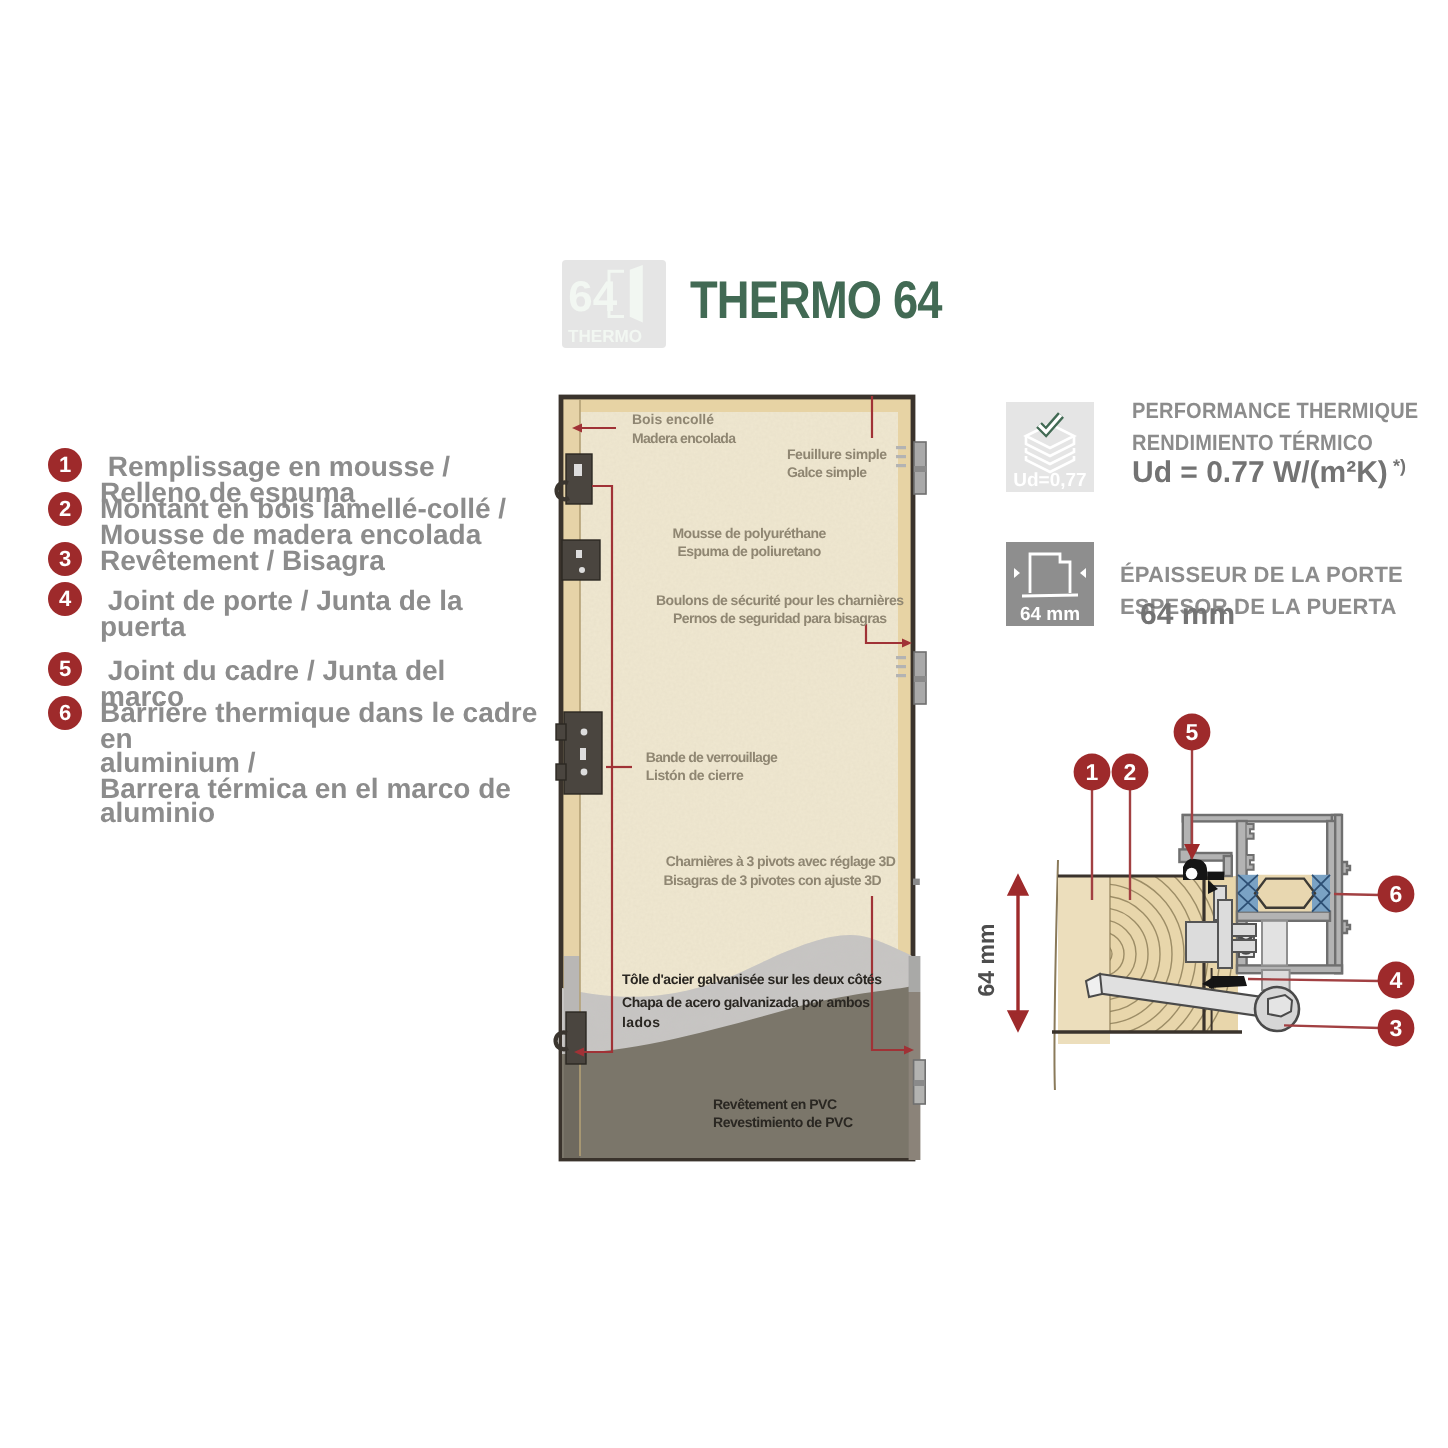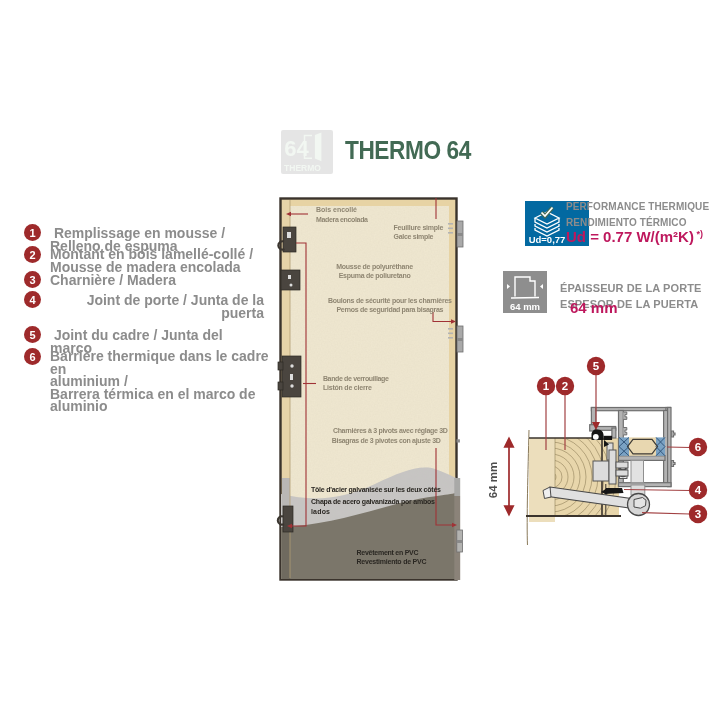--- a/index.html
+++ b/index.html
@@ -2,21 +2,21 @@
 <html><head>
 <meta charset="utf-8">
 <style>
   html,body{margin:0;padding:0;background:#fff;}
   body{width:724px;height:724px;position:relative;font-family:"Liberation Sans",sans-serif;overflow:hidden;}
   .abs{position:absolute;}
   .listitem{position:absolute;display:flex;align-items:flex-start;}
   .num{width:17px;height:17px;border-radius:50%;background:#9e2a2b;color:#fff;font-weight:bold;font-size:11px;display:flex;align-items:center;justify-content:center;flex:0 0 17px;}
   .ltxt{color:#8c8c8c;font-weight:bold;font-size:14px;line-height:12.5px;padding-left:9px;padding-top:2px;}
   .gtxt{color:#8c8c8c;font-weight:bold;font-size:11px;line-height:16px;letter-spacing:0.1px;white-space:nowrap;}
-  .dtxt{color:#be185d;font-weight:bold;}
+  .dtxt{color:#737373;font-weight:bold;}
 </style>
 </head>
 <body>
 
 <div class="abs" style="left:281px;top:130px;width:52px;height:44px;background:#e5e5e5;border-radius:2px;">
   <svg width="43" height="44" viewBox="0 0 43 44" style="position:absolute;left:0;top:0;">
     <path d="M31 5.6 L23.5 5.6 L23.5 28.2 L31 28.2" stroke="#f2f7f2" stroke-width="1.5" fill="none"></path>
     <text x="3.2" y="25.5" fill="#f2f7f2" font-size="21.5" font-weight="bold" font-family="Liberation Sans" textLength="24.5" lengthAdjust="spacingAndGlyphs">64</text>
     <path d="M33.9 4.9 L40.4 2.5 L40.4 31.2 L33.9 28.4 Z" fill="#f2f7f2"></path>
     <text x="21.5" y="41" fill="#f2f7f2" font-size="8.8" font-weight="bold" font-family="Liberation Sans" text-anchor="middle" textLength="37" lengthAdjust="spacingAndGlyphs">THERMO</text>
@@ -27,36 +27,36 @@
 <div class="listitem" style="left:24px;top:224px;width:250px;">
   <div class="num">1</div>
     <div class="ltxt" style="padding-top:3px;">&nbsp;Remplissage en mousse / Relleno de espuma</div>
 </div>
 <div class="listitem" style="left:24px;top:246px;width:240px;">
   <div class="num">2</div>
     <div class="ltxt">Montant en bois lamellé-collé / Mousse de madera encolada</div>
 </div>
 <div class="listitem" style="left:24px;top:271px;width:240px;">
   <div class="num">3</div>
-    <div class="ltxt" style="padding-top:3px;">Charnière / Madera</div>
+    <div class="ltxt" style="padding-top:3px;">Revêtement / Bisagra</div>
 </div>
 <div class="listitem" style="left:24px;top:291px;width:240px;">
   <div class="num">4</div>
-    <div class="ltxt" style="padding-top:3px;text-align:right;">&nbsp;Joint de porte / Junta de la puerta</div>
+    <div class="ltxt" style="padding-top:3px;">&nbsp;Joint de porte / Junta de la puerta</div>
 </div>
 <div class="listitem" style="left:24px;top:326px;width:240px;">
   <div class="num">5</div>
     <div class="ltxt" style="padding-top:3px;">&nbsp;Joint du cadre / Junta del marco</div>
 </div>
 <div class="listitem" style="left:24px;top:348px;width:250px;">
   <div class="num">6</div>
     <div class="ltxt">Barrière thermique dans le cadre en<br>aluminium /<br>Barrera térmica en el marco de aluminio</div>
 </div>
 
-<div class="abs" style="left:525px;top:201px;width:64px;height:45px;background:#0369a1;">
+<div class="abs" style="left:503px;top:201px;width:44px;height:45px;background:#e5e5e5;">
   <svg width="44" height="45" viewBox="0 0 44 45" style="position:absolute;left:0;top:0;">
     <g stroke="#fff" stroke-width="1.3" fill="none">
       <path d="M10 17 L22 11 L34 17 L22 23 Z"></path>
       <path d="M10 17 L10 21 L22 27 L34 21 L34 17"></path>
       <path d="M10 23 L10 25 L22 31 L34 25 L34 23"></path>
       <path d="M10 27 L10 29 L22 35 L34 29 L34 27"></path>
     </g>
     <path d="M16.5 11.5 L20 15 L27.5 6.5" stroke="#426a54" stroke-width="4" fill="none"></path>
     <path d="M16.5 11.5 L20 15 L27.5 6.5" stroke="#fff" stroke-width="1.7" fill="none"></path>
     <text x="22" y="42" fill="#fff" font-size="9.5" font-weight="bold" font-family="Liberation Sans" text-anchor="middle">Ud=0,77</text>

